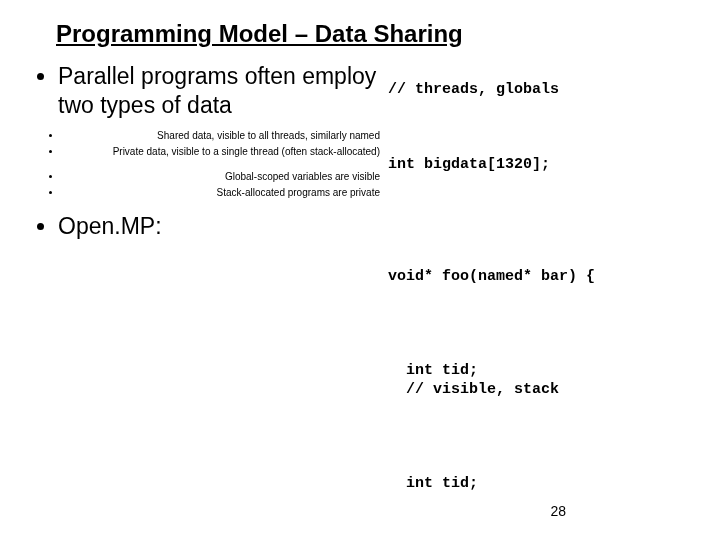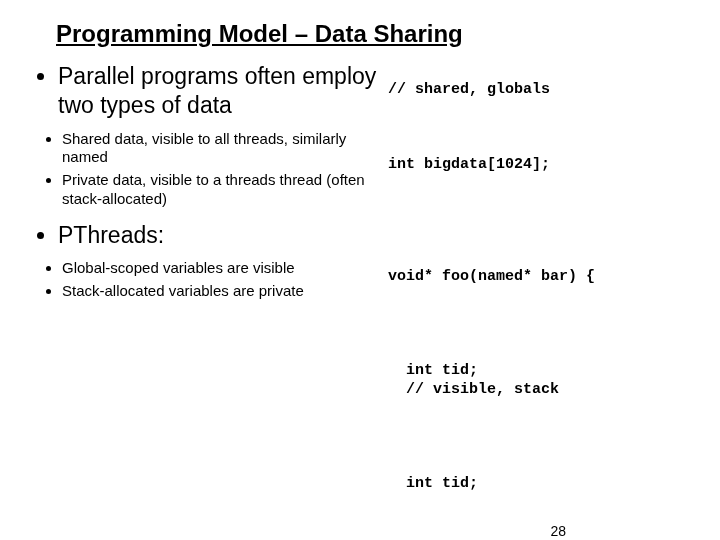--- a/index.html
+++ b/index.html
@@ -47,22 +47,23 @@
     list-style: disc;
     padding-left: 18px;
     margin: 0 0 10px 0;
     font-size: 23px;
     line-height: 1.25;
   }
   ul.inner {
     list-style: disc;
     padding-left: 22px;
     margin: 6px 0 12px 0;
-    font-size: 15px;
+    font-size: 10px;
     line-height: 1.25;
+    text-align: right;
   }
   ul.inner li {
     margin-bottom: 4px;
   }
   .mono {
     font-family: "Courier New", Courier, monospace;
     font-weight: bold;
   }
   .code-line {
     display: block;
@@ -72,54 +73,54 @@
     left: 0;
     color: #000;
     font-family: "Courier New", Courier, monospace;
     font-weight: bold;
     font-size: 15px;
     white-space: pre;
   }
   .page-num {
     position: absolute;
     right: 30px;
-    bottom: 1px;
+    bottom: 21px;
     font-size: 14px;
   }
 </style>
 </head>
 <body>
 
 <div class="slide">
   <h1 class="title">Programming Model – Data Sharing</h1>
 
   <div class="columns">
     <div class="left">
       <ul class="top">
         <li>Parallel programs often employ two types of data</li>
       </ul>
       <ul class="inner">
         <li>Shared data, visible to all threads, similarly named</li>
-        <li>Private data, visible to a threads thread (often stack-allocated)</li>
+        <li>Private data, visible to a single thread (often stack-allocated)</li>
+      </ul>
+
+      <ul class="inner">
+        <li>Global-scoped variables are visible</li>
+        <li>Stack-allocated programs are private</li>
       </ul>
 
       <ul class="top">
-        <li>PThreads:</li>
+        <li>Open.MP:</li>
       </ul>
-      <ul class="inner">
-        <li>Global-scoped variables are visible</li>
-        <li>Stack-allocated variables are private</li>
-      </ul>
-
     </div>
 
     <div class="right">
-<span class="code-line">// shared, globals</span>
+<span class="code-line">// threads, globals</span>
 <span class="code-line">&nbsp;</span>
-<span class="code-line">int bigdata[1024];</span>
+<span class="code-line">int bigdata[1320];</span>
 <span class="code-line">&nbsp;</span>
 <span class="code-line">&nbsp;</span>
 <span class="code-line">void* foo(named* bar) {</span>
 <span class="code-line">&nbsp;</span>
 <span class="code-line" style="position:relative;">
   <span class="overlay">  int tid;</span>
   <span class="overlay">  // visible, stack</span>
   &nbsp;
 </span>
 <span class="code-line">&nbsp;</span>

